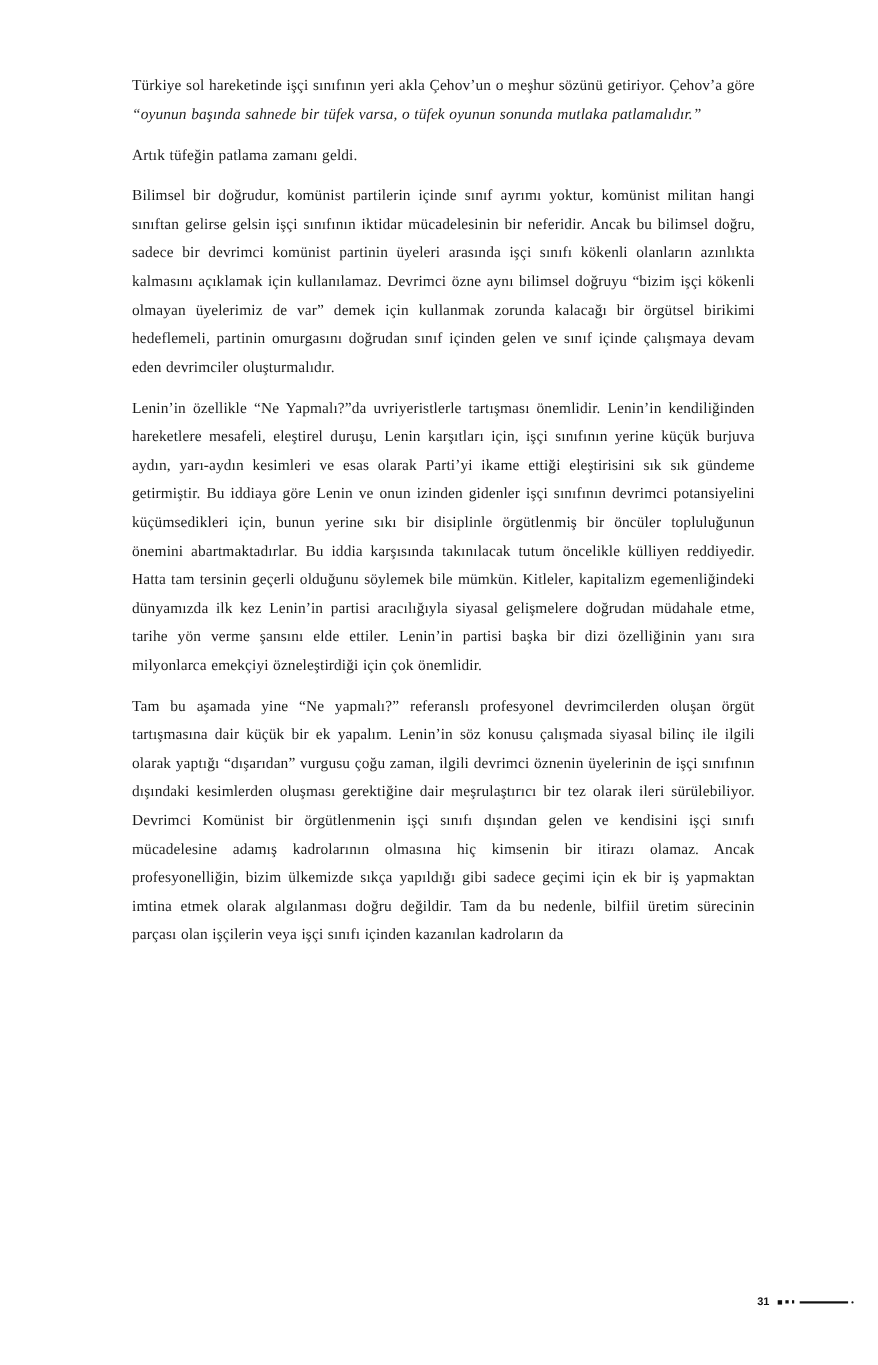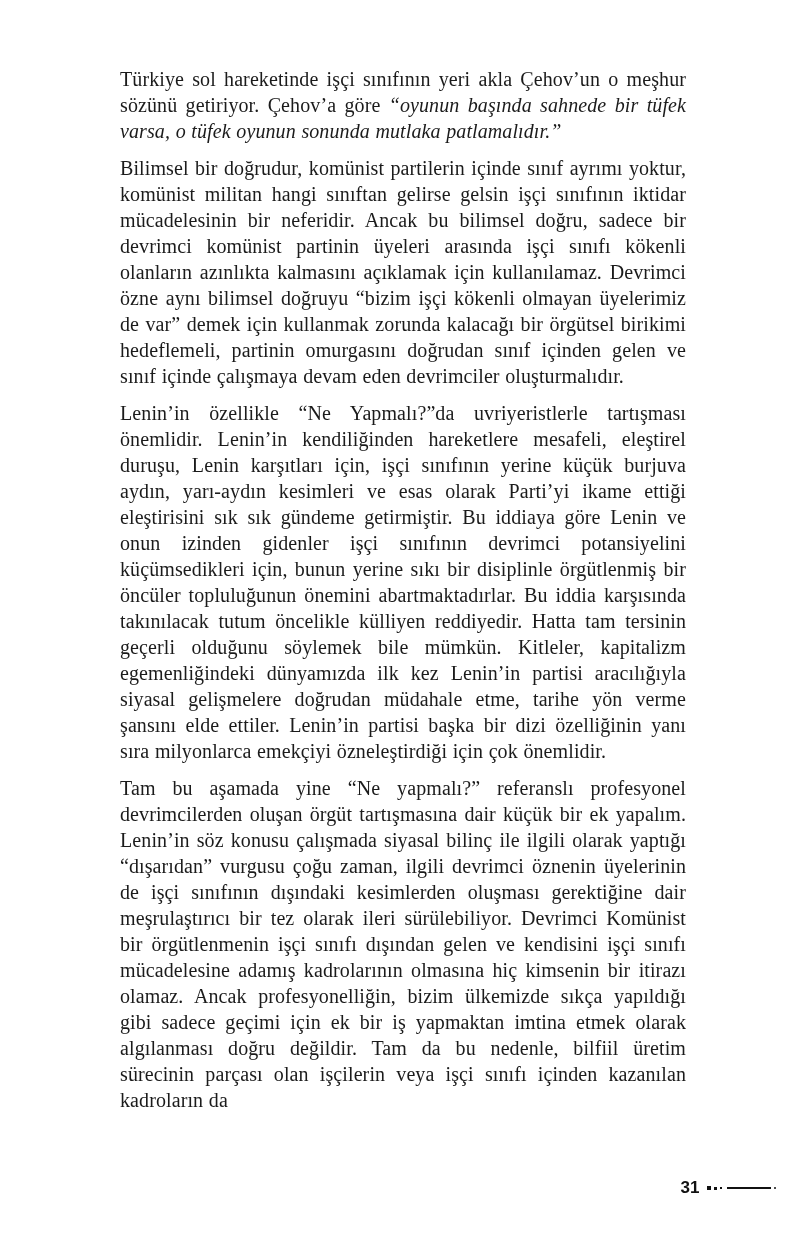--- a/index.html
+++ b/index.html
@@ -14,21 +14,21 @@
     background: #ffffff;
     color: #1b1b1b;
     font-family: "Liberation Serif", "DejaVu Serif", serif;
     overflow: hidden;
   }
   .text-block {
     position: absolute;
     left: 120px;
     top: 66px;
     width: 566px;
-    font-size: 20px;
+    font-size: 14px;
     line-height: 26px;
     text-align: justify;
     letter-spacing: 0.1px;
     word-spacing: 0.5px;
   }
   .text-block p {
     margin: 0 0 11px 0;
     hyphens: auto;
     -webkit-hyphens: auto;
   }
@@ -39,21 +39,21 @@
     position: absolute;
     top: 1178px;
     right: 22px;
     display: flex;
     align-items: center;
     gap: 7px;
   }
   .page-number {
     font-family: "Liberation Sans", sans-serif;
     font-weight: bold;
-    font-size: 17px;
+    font-size: 10px;
     color: #111;
   }
   .ornament {
     display: flex;
     align-items: center;
     gap: 3px;
   }
   .ornament .sq {
     width: 4px;
     height: 4px;
@@ -77,20 +77,21 @@
     display: inline-block;
   }
 </style>
 </head>
 <body>
 
 <div class="page">
 
   <div class="text-block">
       <p><span>Türkiye sol hareketinde işçi sınıfının yeri akla Çehov’un o meşhur sözünü getiriyor. Çehov’a göre </span><span class="it">“oyunun başında sahnede bir tüfek varsa, o tüfek oyunun sonunda mutlaka patlamalıdır.”</span></p>
+      <p><span>Artık tüfeğin patlama zamanı geldi.</span></p>
       <p><span>Bilimsel bir doğrudur, komünist partilerin içinde sınıf ayrımı yoktur, komünist militan hangi sınıftan gelirse gelsin işçi sınıfının iktidar mücadelesinin bir neferidir. Ancak bu bilimsel doğru, sadece bir devrimci komünist partinin üyeleri arasında işçi sınıfı kökenli olanların azınlıkta kalmasını açıklamak için kullanılamaz. Devrimci özne aynı bilimsel doğruyu “bizim işçi kökenli olmayan üyelerimiz de var” demek için kullanmak zorunda kalacağı bir örgütsel birikimi hedeflemeli, partinin omurgasını doğrudan sınıf içinden gelen ve sınıf içinde çalışmaya devam eden devrimciler oluşturmalıdır.</span></p>
       <p><span>Lenin’in özellikle “Ne Yapmalı?”da uvriyeristlerle tartışması önemlidir. Lenin’in kendiliğinden hareketlere mesafeli, eleştirel duruşu, Lenin karşıtları için, işçi sınıfının yerine küçük burjuva aydın, yarı-aydın kesimleri ve esas olarak Parti’yi ikame ettiği eleştirisini sık sık gündeme getirmiştir. Bu iddiaya göre Lenin ve onun izinden gidenler işçi sınıfının devrimci potansiyelini küçümsedikleri için, bunun yerine sıkı bir disiplinle örgütlenmiş bir öncüler topluluğunun önemini abartmaktadırlar. Bu iddia karşısında takınılacak tutum öncelikle külliyen reddiyedir. Hatta tam tersinin geçerli olduğunu söylemek bile mümkün. Kitleler, kapitalizm egemenliğindeki dünyamızda ilk kez Lenin’in partisi aracılığıyla siyasal gelişmelere doğrudan müdahale etme, tarihe yön verme şansını elde ettiler. Lenin’in partisi başka bir dizi özelliğinin yanı sıra milyonlarca emekçiyi özneleştirdiği için çok önemlidir.</span></p>
       <p><span>Tam bu aşamada yine “Ne yapmalı?” referanslı profesyonel devrimcilerden oluşan örgüt tartışmasına dair küçük bir ek yapalım. Lenin’in söz konusu çalışmada siyasal bilinç ile ilgili olarak yaptığı “dışarıdan” vurgusu çoğu zaman, ilgili devrimci öznenin üyelerinin de işçi sınıfının dışındaki kesimlerden oluşması gerektiğine dair meşrulaştırıcı bir tez olarak ileri sürülebiliyor. Devrimci Komünist bir örgütlenmenin işçi sınıfı dışından gelen ve kendisini işçi sınıfı mücadelesine adamış kadrolarının olmasına hiç kimsenin bir itirazı olamaz. Ancak profesyonelliğin, bizim ülkemizde sıkça yapıldığı gibi sadece geçimi için ek bir iş yapmaktan imtina etmek olarak algılanması doğru değildir. Tam da bu nedenle, bilfiil üretim sürecinin parçası olan işçilerin veya işçi sınıfı içinden kazanılan kadroların da</span></p>
     </div>
 
   <div class="footer">
     <span class="page-number">31</span>
     <span class="ornament">
       <span class="sq"></span>
       <span class="sq s2"></span>

